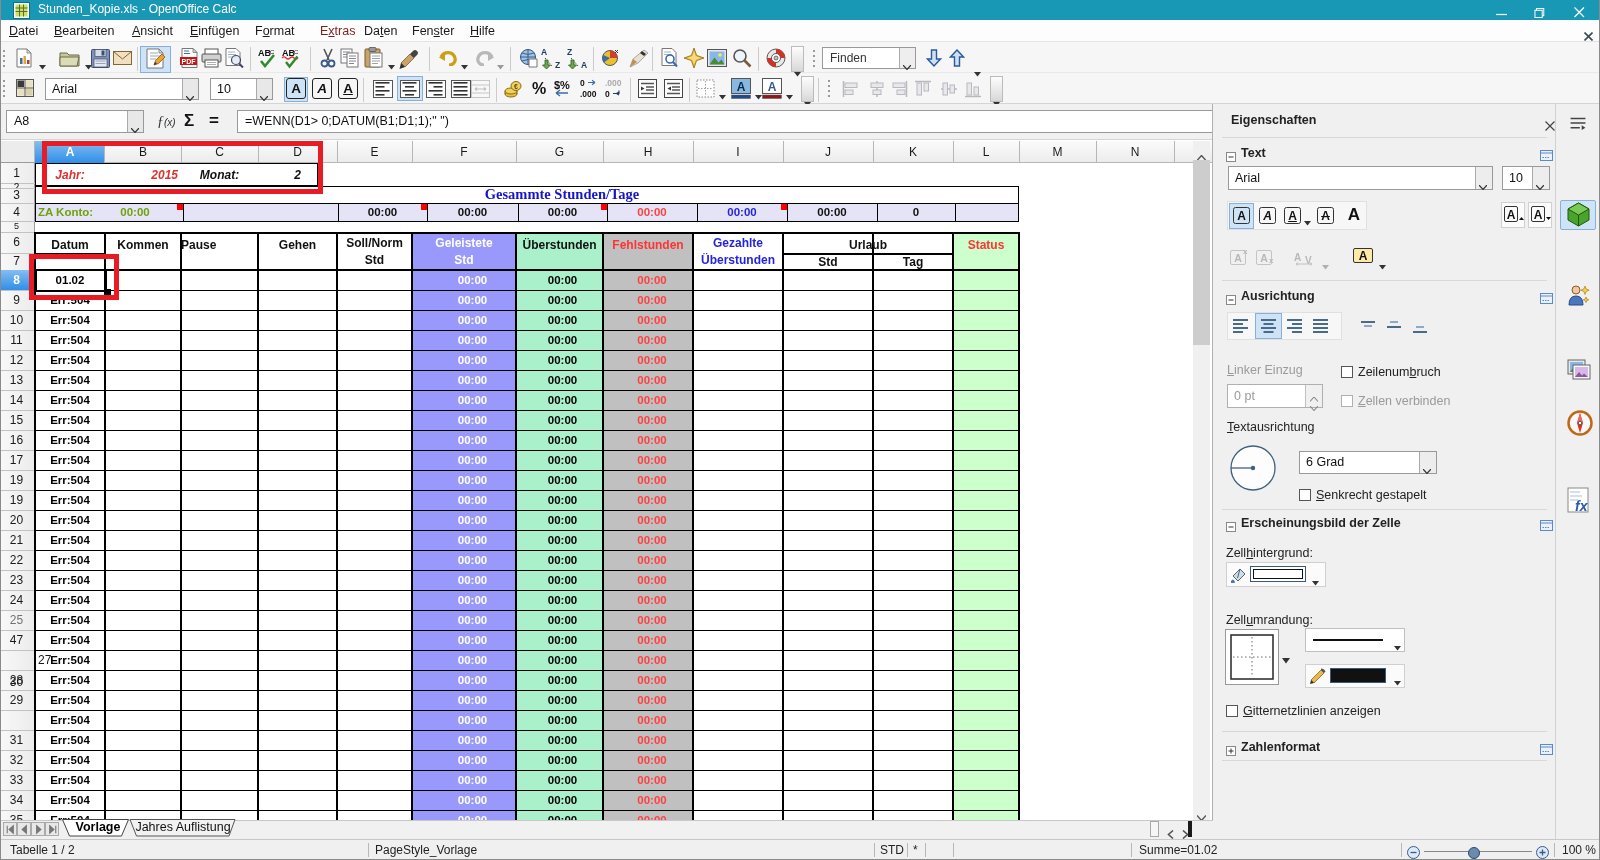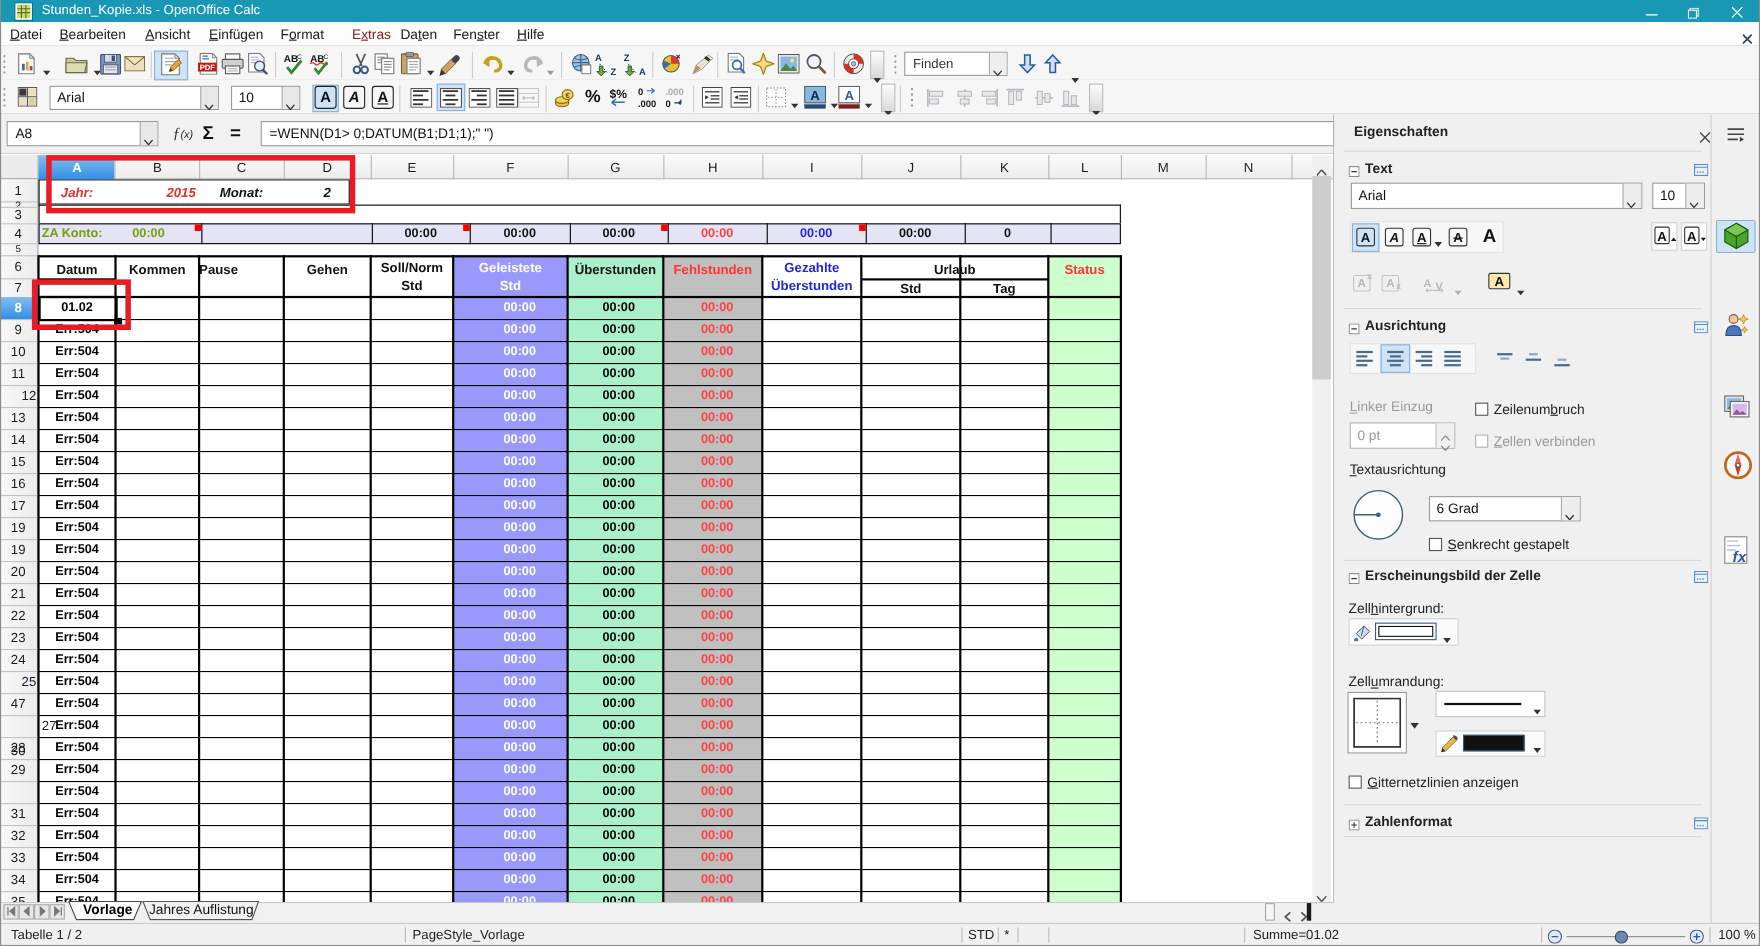--- a/index.html
+++ b/index.html
@@ -461,21 +461,21 @@
 <div style="position:absolute;left:0;top:270px;width:35px;height:1px;background:#c2c2c2;"></div>
 <div style="position:absolute;left:0;top:270px;width:35px;height:20px;background:linear-gradient(#85bdf0,#2f8fe8);"></div>
 <div style="position:absolute;left:0;top:270px;width:33px;height:20px;line-height:20px;text-align:center;font-size:12px;font-weight:bold;color:#fff;">8</div>
 <div style="position:absolute;left:0;top:290px;width:35px;height:1px;background:#c2c2c2;"></div>
 <div style="position:absolute;left:0;top:290px;width:33px;height:20px;line-height:20px;text-align:center;font-size:12px;color:#1a1a1a;">9</div>
 <div style="position:absolute;left:0;top:310px;width:35px;height:1px;background:#c2c2c2;"></div>
 <div style="position:absolute;left:0;top:310px;width:33px;height:20px;line-height:20px;text-align:center;font-size:12px;color:#1a1a1a;">10</div>
 <div style="position:absolute;left:0;top:330px;width:35px;height:1px;background:#c2c2c2;"></div>
 <div style="position:absolute;left:0;top:330px;width:33px;height:20px;line-height:20px;text-align:center;font-size:12px;color:#1a1a1a;">11</div>
 <div style="position:absolute;left:0;top:350px;width:35px;height:1px;background:#c2c2c2;"></div>
-<div style="position:absolute;left:0;top:350px;width:33px;height:20px;line-height:20px;text-align:right;font-size:12px;color:#1a1a1a;">12</div>
+<div style="position:absolute;left:0;top:350px;width:33px;height:20px;line-height:20px;text-align:center;font-size:12px;color:#1a1a1a;">12</div>
 <div style="position:absolute;left:0;top:370px;width:35px;height:1px;background:#c2c2c2;"></div>
 <div style="position:absolute;left:0;top:370px;width:33px;height:20px;line-height:20px;text-align:center;font-size:12px;color:#1a1a1a;">13</div>
 <div style="position:absolute;left:0;top:390px;width:35px;height:1px;background:#c2c2c2;"></div>
 <div style="position:absolute;left:0;top:390px;width:33px;height:20px;line-height:20px;text-align:center;font-size:12px;color:#1a1a1a;">14</div>
 <div style="position:absolute;left:0;top:410px;width:35px;height:1px;background:#c2c2c2;"></div>
 <div style="position:absolute;left:0;top:410px;width:33px;height:20px;line-height:20px;text-align:center;font-size:12px;color:#1a1a1a;">15</div>
 <div style="position:absolute;left:0;top:430px;width:35px;height:1px;background:#c2c2c2;"></div>
 <div style="position:absolute;left:0;top:430px;width:33px;height:20px;line-height:20px;text-align:center;font-size:12px;color:#1a1a1a;">16</div>
 <div style="position:absolute;left:0;top:450px;width:35px;height:1px;background:#c2c2c2;"></div>
 <div style="position:absolute;left:0;top:450px;width:33px;height:20px;line-height:20px;text-align:center;font-size:12px;color:#1a1a1a;">17</div>
@@ -487,21 +487,21 @@
 <div style="position:absolute;left:0;top:510px;width:33px;height:20px;line-height:20px;text-align:center;font-size:12px;color:#1a1a1a;">20</div>
 <div style="position:absolute;left:0;top:530px;width:35px;height:1px;background:#c2c2c2;"></div>
 <div style="position:absolute;left:0;top:530px;width:33px;height:20px;line-height:20px;text-align:center;font-size:12px;color:#1a1a1a;">21</div>
 <div style="position:absolute;left:0;top:550px;width:35px;height:1px;background:#c2c2c2;"></div>
 <div style="position:absolute;left:0;top:550px;width:33px;height:20px;line-height:20px;text-align:center;font-size:12px;color:#1a1a1a;">22</div>
 <div style="position:absolute;left:0;top:570px;width:35px;height:1px;background:#c2c2c2;"></div>
 <div style="position:absolute;left:0;top:570px;width:33px;height:20px;line-height:20px;text-align:center;font-size:12px;color:#1a1a1a;">23</div>
 <div style="position:absolute;left:0;top:590px;width:35px;height:1px;background:#c2c2c2;"></div>
 <div style="position:absolute;left:0;top:590px;width:33px;height:20px;line-height:20px;text-align:center;font-size:12px;color:#1a1a1a;">24</div>
 <div style="position:absolute;left:0;top:610px;width:35px;height:1px;background:#c2c2c2;"></div>
-<div style="position:absolute;left:0;top:610px;width:33px;height:20px;line-height:20px;text-align:right;font-size:12px;color:#0f172a;">25</div>
+<div style="position:absolute;left:0;top:610px;width:33px;height:20px;line-height:20px;text-align:center;font-size:12px;color:#737373;">25</div>
 <div style="position:absolute;left:0;top:630px;width:35px;height:1px;background:#c2c2c2;"></div>
 <div style="position:absolute;left:0;top:630px;width:33px;height:20px;line-height:20px;text-align:center;font-size:12px;color:#1a1a1a;">47</div>
 <div style="position:absolute;left:0;top:650px;width:35px;height:1px;background:#c2c2c2;"></div>
 <div style="position:absolute;left:0;top:650px;width:33px;height:20px;line-height:20px;text-align:center;font-size:12px;color:#1a1a1a;padding-left:38px;">27</div>
 <div style="position:absolute;left:0;top:670px;width:35px;height:1px;background:#c2c2c2;"></div>
 <div style="position:absolute;left:0;top:670px;width:33px;height:20px;line-height:20px;text-align:center;font-size:12px;color:#1a1a1a;">28</div>
 <div style="position:absolute;left:0;top:690px;width:35px;height:1px;background:#c2c2c2;"></div>
 <div style="position:absolute;left:0;top:690px;width:33px;height:20px;line-height:20px;text-align:center;font-size:12px;color:#1a1a1a;">29</div>
 <div style="position:absolute;left:0;top:710px;width:35px;height:1px;background:#c2c2c2;"></div>
 <div style="position:absolute;left:0;top:672px;width:33px;height:20px;line-height:20px;text-align:center;font-size:12px;color:#1a1a1a;">30</div>
@@ -516,20 +516,21 @@
 <div style="position:absolute;left:0;top:810px;width:35px;height:1px;background:#c2c2c2;"></div>
 <div style="position:absolute;left:0;top:810px;width:33px;height:20px;line-height:20px;text-align:center;font-size:12px;color:#1a1a1a;">35</div>
 <div style="position:absolute;left:0;top:830px;width:35px;height:1px;background:#c2c2c2;"></div>
 <div style="position:absolute;left:0;top:163px;width:1213px;height:657px;overflow:hidden;">
     <div style="position:absolute;left:35px;top:0px;width:283px;height:23px;border:1.6px solid #000;"></div>
     <div style="position:absolute;left:35px;top:2px;width:70px;height:20px;line-height:20px;font-size:12px;font-weight:bold;font-style:italic;color:#e03030;text-align:center;">Jahr:</div>
     <div style="position:absolute;left:108px;top:2px;width:70px;height:20px;line-height:20px;font-size:12px;font-weight:bold;font-style:italic;color:#e03030;text-align:right;">2015</div>
     <div style="position:absolute;left:181px;top:2px;width:77px;height:20px;line-height:20px;font-size:12px;font-weight:bold;font-style:italic;color:#111;text-align:center;">Monat:</div>
     <div style="position:absolute;left:258px;top:2px;width:79px;height:20px;line-height:20px;font-size:12px;font-weight:bold;font-style:italic;color:#111;text-align:center;">2</div>
     <div style="position:absolute;left:35px;top:23px;width:984px;height:17px;border:1.6px solid #000;border-bottom:none;background:#fff;"></div>
+    <div style="position:absolute;left:105px;top:24px;width:914px;height:16px;line-height:15px;font-size:14.5px;font-weight:bold;color:#1414c8;text-align:center;font-family:'Liberation Serif',serif;">Gesammte Stunden/Tage</div>
     <div style="position:absolute;left:35px;top:40px;width:984px;height:19px;border:1.6px solid #000;background:#e4e4f6;"></div>
     <div style="position:absolute;left:183px;top:40px;width:1.4px;height:19px;background:#000;"></div>
     <div style="position:absolute;left:338px;top:40px;width:1.4px;height:19px;background:#000;"></div>
     <div style="position:absolute;left:427px;top:40px;width:1.4px;height:19px;background:#000;"></div>
     <div style="position:absolute;left:518px;top:40px;width:1.4px;height:19px;background:#000;"></div>
     <div style="position:absolute;left:607px;top:40px;width:1.4px;height:19px;background:#000;"></div>
     <div style="position:absolute;left:697px;top:40px;width:1.4px;height:19px;background:#000;"></div>
     <div style="position:absolute;left:787px;top:40px;width:1.4px;height:19px;background:#000;"></div>
     <div style="position:absolute;left:877px;top:40px;width:1.4px;height:19px;background:#000;"></div>
     <div style="position:absolute;left:955px;top:40px;width:1.4px;height:19px;background:#000;"></div>

